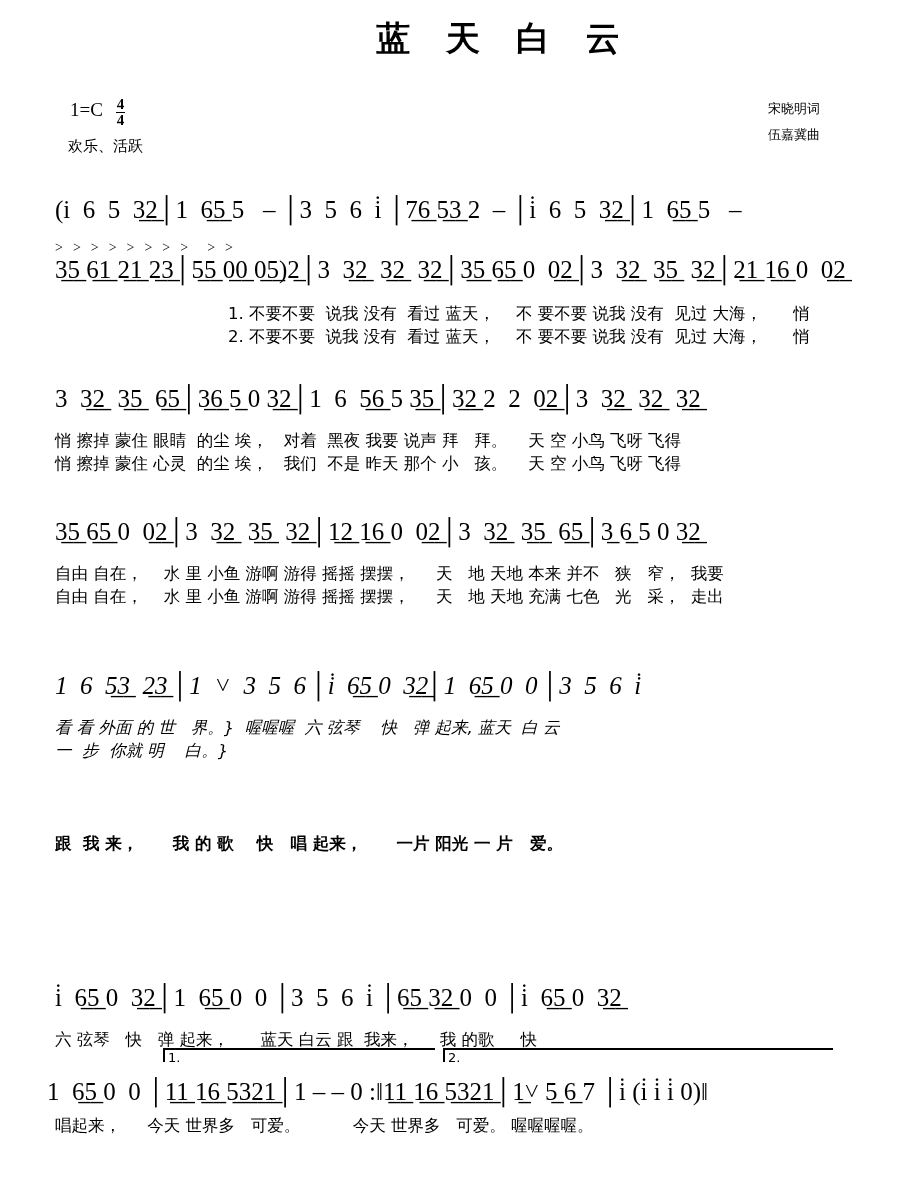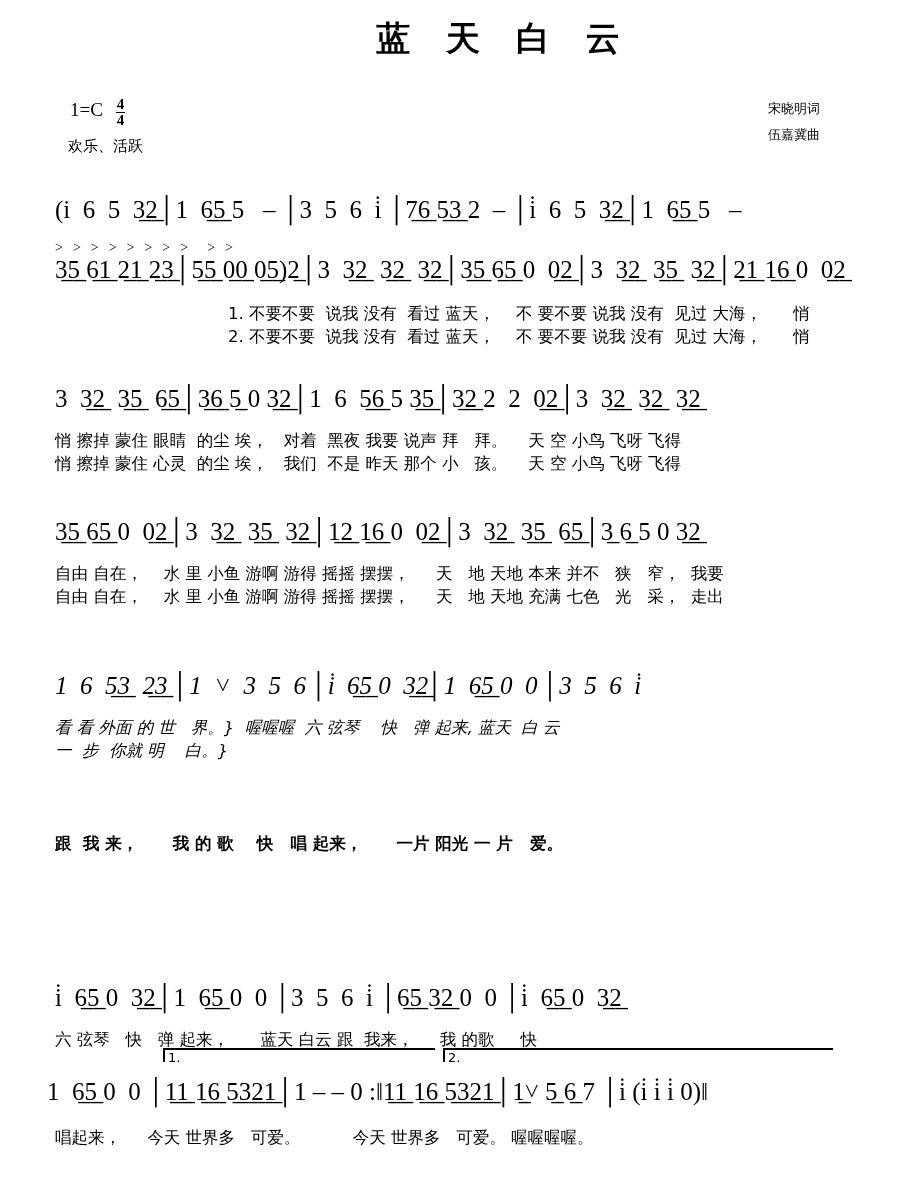--- a/index.html
+++ b/index.html
@@ -184,16 +184,16 @@
     <div class="notes">i̇  6̲5̲ 0  3̲2̲│1  6̲5̲ 0  0 │3  5  6  i̇ │6̲5̲ 3̲2̲ 0  0 │i̇  6̲5̲ 0  3̲2̲</div>
     <div class="lyrics" style="margin-top:16px;">六 弦琴   快   弹 起来，      蓝天 白云 跟  我来，     我 的歌     快</div>
   </div>
 
   <div class="system" style="top: 1048px;">
     <div class="repeat-labels">
       <div class="repeat-box" id="rb1">1.</div>
       <div class="repeat-box" id="rb2">2.</div>
     </div>
     <div class="notes small-pad" style="margin-top:14px;">1  6̲5̲ 0  0 │1̲1̲ 1̲6̲ 5̲3̲2̲1̲│1 – – 0 :‖1̲1̲ 1̲6̲ 5̲3̲2̲1̲│1̲˅ 5̲ 6̲ 7 │i̇ (i̇ i̇ i̇ 0)‖</div>
-    <div class="lyrics" style="margin-top:20px;">唱起来，     今天 世界多   可爱。          今天 世界多   可爱。 喔喔喔喔。</div>
+    <div class="lyrics" style="margin-top:8px;">唱起来，     今天 世界多   可爱。          今天 世界多   可爱。 喔喔喔喔。</div>
   </div>
 
 </div>
 
 </body></html>

